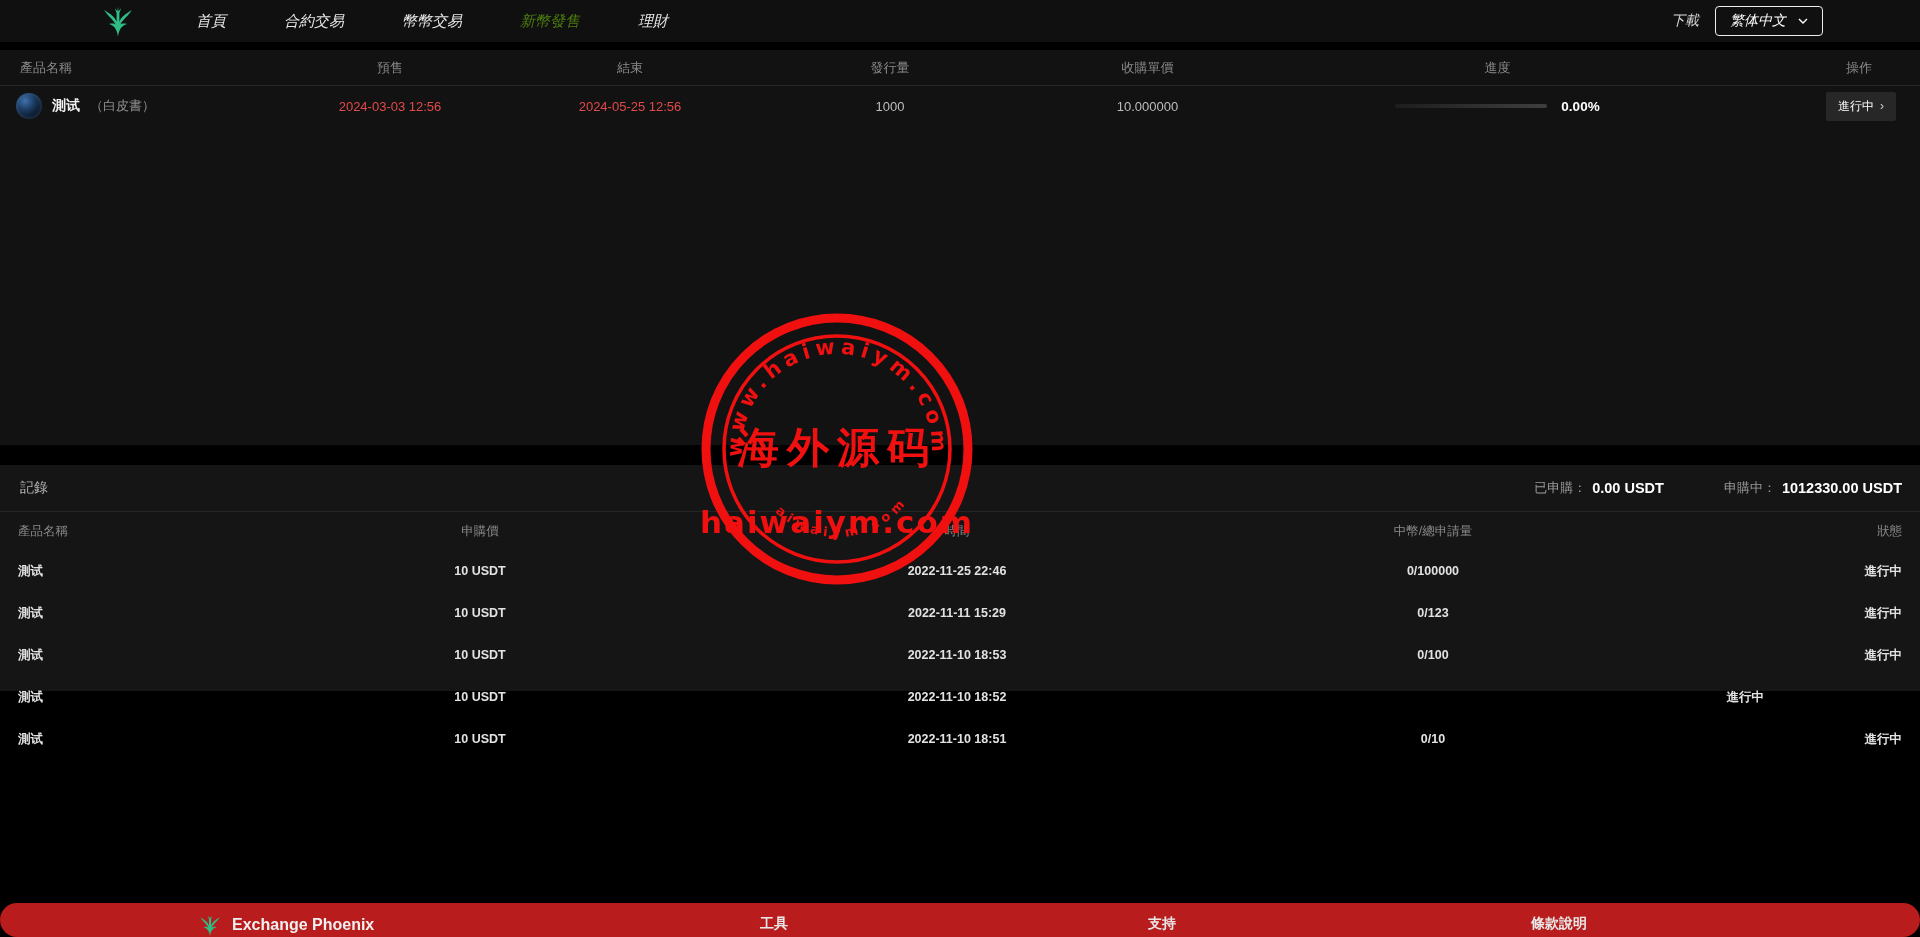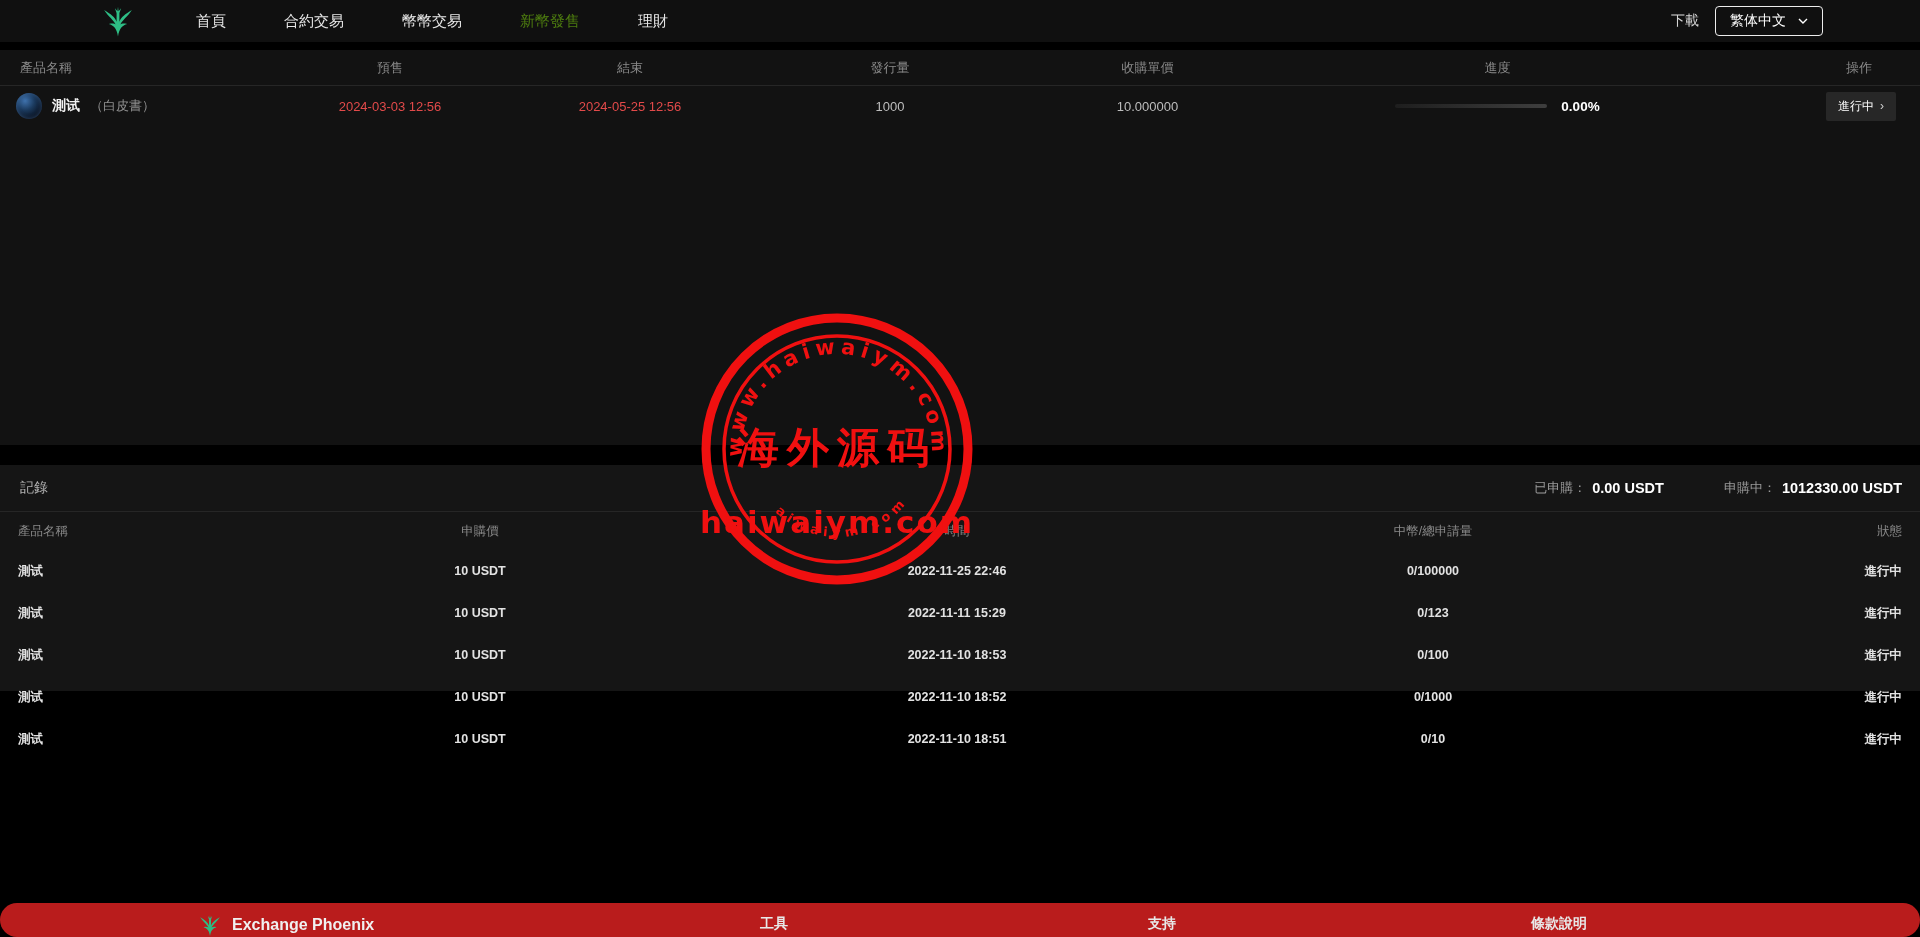--- a/index.html
+++ b/index.html
@@ -7,21 +7,21 @@
   body {
     position:relative;
     background:#000;
     font-family:"Liberation Sans", sans-serif;
     color:#e6e6e6;
   }
 
   
   .navbar {
     position:absolute; top:0; left:0; right:0; height:42px;
-    background:#101010; display:flex; align-items:center;
+    background:#101010; display:flex; align-items:center;font-style:italic;
   }
   .logo-wrap { margin-left:100px; width:36px; height:36px; display:flex; align-items:center; justify-content:center; }
   .nav-items { display:flex; margin-left:60px; gap:58px; align-items:center; }
   .nav-item { font-size:15px; color:#e8e8e8; cursor:pointer; white-space:nowrap; }
   .nav-item.active { color:#4d7c0f; }
   .nav-right { margin-left:auto; margin-right:97px; display:flex; align-items:center; gap:16px; }
   .download-link { font-size:14px; color:#d6d6d6; cursor:pointer; }
   .lang-btn {
     display:flex; align-items:center; gap:12px;
     border:1px solid #ededed; border-radius:4px;
@@ -211,21 +211,20 @@
     <div class="g2c first">測试</div>
     <div class="g2c">10 USDT</div>
     <div class="g2c">2022-11-10 18:53</div>
     <div class="g2c">0/100</div>
     <div class="g2c last">進行中</div>
   </div>
   <div class="grid2 t2-row">
     <div class="g2c first">測试</div>
     <div class="g2c">10 USDT</div>
     <div class="g2c">2022-11-10 18:52</div>
-    <div class="g2c">0/1000</div>
     <div class="g2c last">進行中</div>
   </div>
   <div class="grid2 t2-row">
     <div class="g2c first">測试</div>
     <div class="g2c">10 USDT</div>
     <div class="g2c">2022-11-10 18:51</div>
     <div class="g2c">0/10</div>
     <div class="g2c last">進行中</div>
   </div>
 </div>

